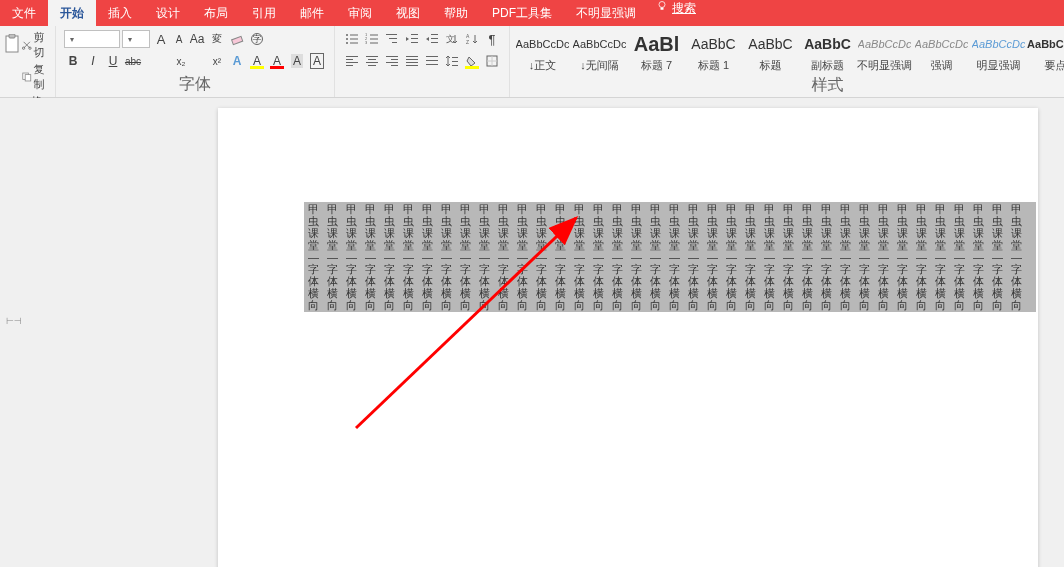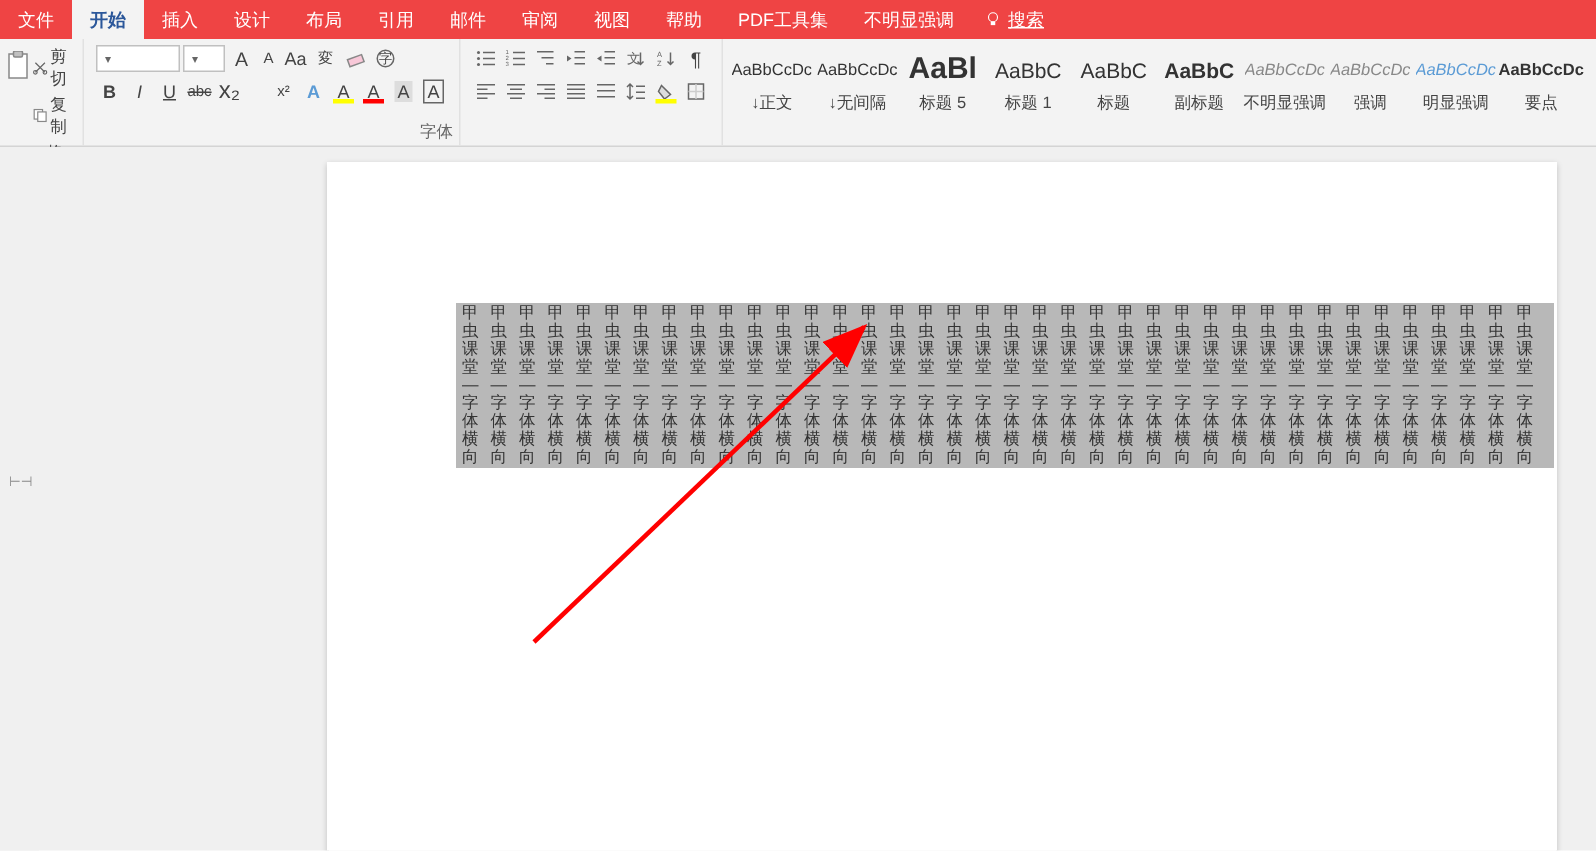--- a/index.html
+++ b/index.html
@@ -1,27 +1,27 @@
 <!DOCTYPE html>
 <html><head>
 <meta charset="utf-8">
 <style>
 * { margin: 0; padding: 0; box-sizing: border-box; }
 body { font-family: "Microsoft YaHei", sans-serif; font-size: 12px; background: #fff; overflow: hidden; width: 1064px; height: 567px; }
 
 .ribbon-tabs { background: #ef4444; height: 26px; display: flex; align-items: stretch; color: #fff; font-size: 12px; }
 .ribbon-tab { padding: 0 12px; display: flex; align-items: center; cursor: pointer; }
 .ribbon-tab.active { background: #f3f3f3; color: #2b579a; font-weight: bold; }
-.search-box { display: flex; align-items: center; padding: 0 8px; gap: 4px; text-decoration: underline; }
+.search-box { display: flex; align-items: flex-start; padding: 0 8px; gap: 4px; text-decoration: underline; }
 .bulb-icon { width: 12px; height: 12px; }
 
 .ribbon-content { background: #f3f3f3; border-bottom: 1px solid #d4d4d4; height: 72px; display: flex; }
 .ribbon-group { border-right: 1px solid #e1e1e1; display: flex; flex-direction: column; padding: 2px 4px 0 4px; }
 .group-body { flex: 1; display: flex; }
-.group-label { text-align: right; font-size: 11px; color: #666; padding-bottom: 2px; }
+.group-label { text-align: center; font-size: 16px; color: #666; padding-bottom: 2px; }
 
 .clipboard-group { width: 58px; gap: 48px; }
 .clip-left { display: flex; flex-direction: column; align-items: center; width: 20px; padding-top: 6px; }
 .clip-right { display: flex; flex-direction: column; gap: 2px; padding-top: 2px; padding-left: 2px; font-size: 11px; color: #444; }
 .clip-item { display: flex; align-items: center; gap: 2px; cursor: pointer; }
 .mini-icon { width: 12px; height: 12px; }
 
 .font-group { flex: 0 0 auto; }
 .font-row { display: flex; align-items: center; gap: 2px; padding: 2px 4px; }
 .dd { border: 1px solid #c0c0c0; background: #fff; height: 18px; display: flex; align-items: center; padding: 0 3px; font-size: 11px; color: #666; }
@@ -147,21 +147,21 @@
           </div>
         <div class="btn-icon">
             <span style="border:1px solid #666;border-radius:50%;width:12px;height:12px;display:flex;align-items:center;justify-content:center;font-size:9px;">字</span>
           </div>
       </div>
       <div class="font-row">
         <div class="btn-icon" style="font-weight:bold;">B</div>
         <div class="btn-icon" style="font-style:italic;">I</div>
         <div class="btn-icon" style="text-decoration:underline;">U</div>
         <div class="btn-icon" style="text-decoration:line-through;font-size:10px;">abc</div>
-        <div class="btn-icon" style="font-size:16px;">x₂</div>
+        <div class="btn-icon" style="font-size:10px;margin-left:28px;">x₂</div>
         <div class="btn-icon" style="font-size:10px;margin-left:16px;">x²</div>
         <div class="btn-icon">
             <span style="color:#5b9bd5;font-weight:bold;">A</span>
           </div>
         <div class="btn-icon color-btn">
             <span>A</span>
             <div class="color-bar" style="background:#ffff00;"></div>
           </div>
         <div class="btn-icon color-btn">
             <span>A</span>
@@ -312,21 +312,21 @@
           <div class="style-item">
             <div class="style-preview ">AaBbCcDc</div>
             <div class="style-name">↓正文</div>
           </div>
           <div class="style-item">
             <div class="style-preview ">AaBbCcDc</div>
             <div class="style-name">↓无间隔</div>
           </div>
           <div class="style-item">
             <div class="style-preview big">AaBl</div>
-            <div class="style-name">标题 5</div>
+            <div class="style-name">标题 7</div>
           </div>
           <div class="style-item">
             <div class="style-preview med">AaBbC</div>
             <div class="style-name">标题 1</div>
           </div>
           <div class="style-item">
             <div class="style-preview med">AaBbC</div>
             <div class="style-name">标题</div>
           </div>
           <div class="style-item">

